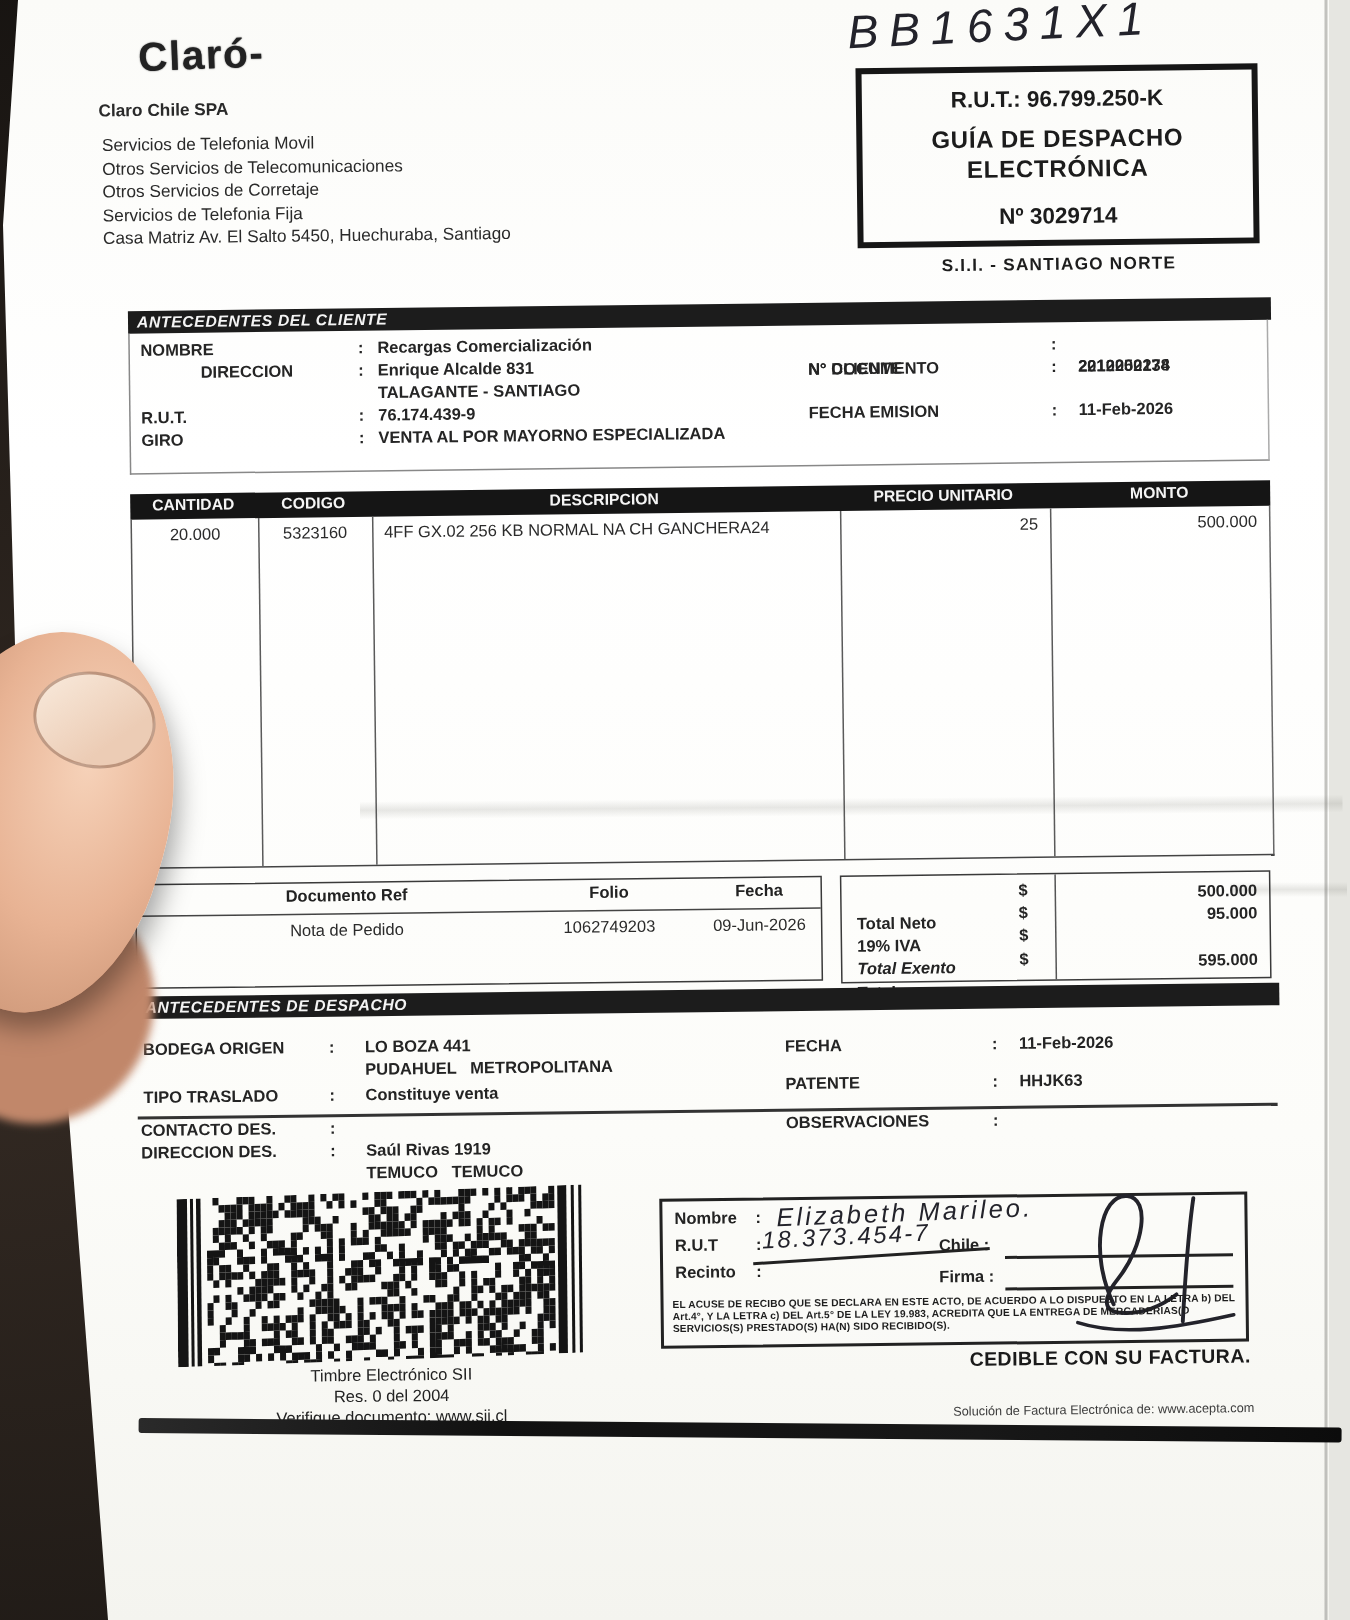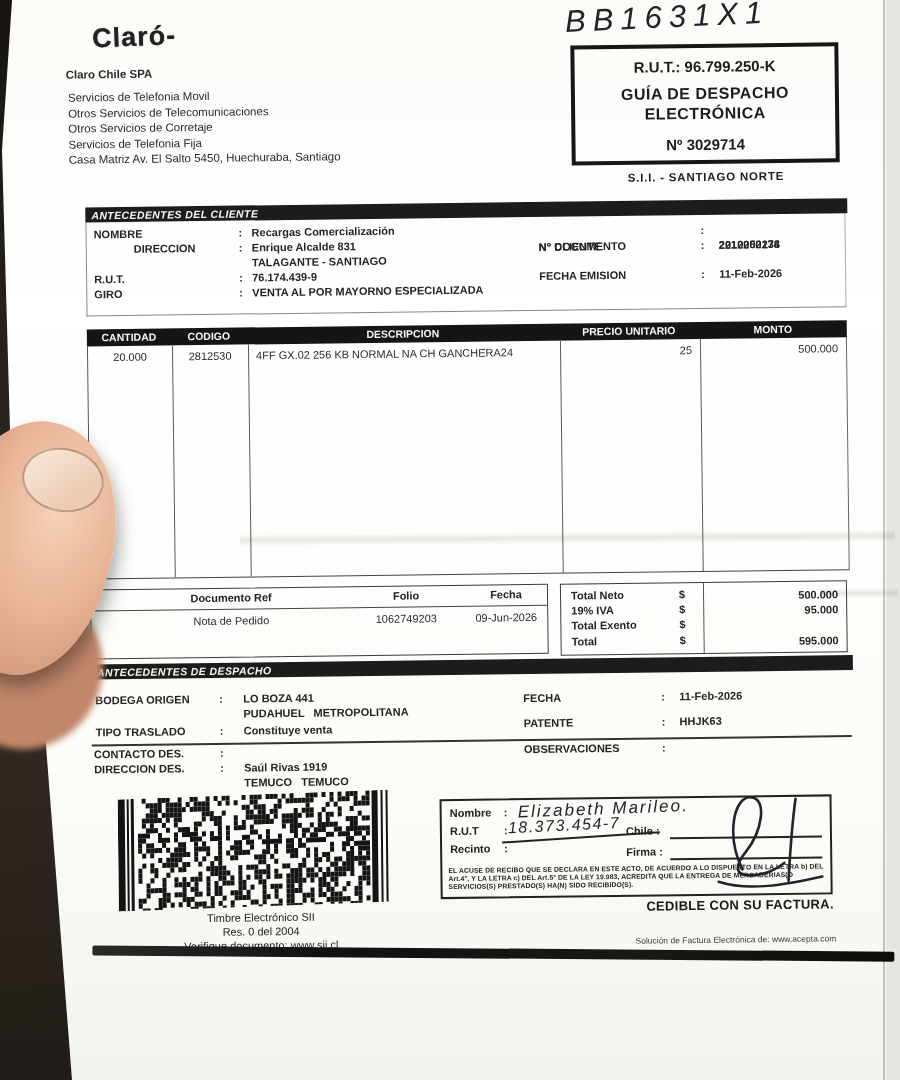--- a/index.html
+++ b/index.html
@@ -51,21 +51,21 @@
   .vline { position:absolute; top:0; width:1px; height:100%; background:#5a5a5a; }
   .cell { position:absolute; top:5px; font-size:11px; color:#2b2b2b; }
 
   
   .ref-box { left:88px; top:585px; width:458px; height:70px; border:1.5px solid #3a3a3a; }
   .ref-h { position:absolute; top:3px; font-size:11px; font-weight:bold; text-align:center; color:#222; }
   .ref-u { position:absolute; left:0; top:20px; width:100%; height:1px; background:#444; }
   .ref-v { position:absolute; top:26px; font-size:11px; text-align:center; color:#2b2b2b; }
   .tot-box { left:558px; top:585px; width:287px; height:72px; border:1.5px solid #3a3a3a; }
   .tot-div { position:absolute; left:142px; top:0; width:1px; height:100%; background:#555; }
-  .tot-lbl { position:absolute; left:10px; font-size:11px; font-weight:bold; color:#242424; }
+  .tot-lbl { position:absolute; left:10px; font-size:11px; font-weight:bold; color:#242424;margin-top:21px; }
   .tot-cur { position:absolute; left:118px; font-size:11px; font-weight:bold; color:#242424; }
   .tot-val { position:absolute; right:8px; font-size:11px; font-weight:bold; color:#242424; text-align:right; }
 
   
   .disp { left:88px; top:685px; width:760px; height:100px; }
   .d-lbl { position:absolute; font-size:11px; font-weight:bold; color:#242424; }
   .d-col { position:absolute; font-size:11px; font-weight:bold; }
   .d-val { position:absolute; font-size:11px; font-weight:bold; color:#242424; }
   .d-hr { position:absolute; left:0; top:55px; width:760px; height:1.5px; background:#333; }
 
@@ -164,21 +164,21 @@
       <span class="ih" style="left:160px; width:312px;">DESCRIPCION</span>
       <span class="ih" style="left:472px; width:140px;">PRECIO UNITARIO</span>
       <span class="ih" style="left:612px; width:148px;">MONTO</span>
     </div>
     <div class="abs items-body">
       <div class="vline" style="left:84px;"></div>
       <div class="vline" style="left:160px;"></div>
       <div class="vline" style="left:472px;"></div>
       <div class="vline" style="left:612px;"></div>
       <span class="cell" style="left:0; width:84px; text-align:center;">20.000</span>
-      <span class="cell" style="left:84px; width:76px; text-align:center;">2812530</span>
+      <span class="cell" style="left:84px; width:76px; text-align:center;">5323160</span>
       <span class="cell" style="left:168px;">4FF GX.02 256 KB NORMAL NA CH GANCHERA24</span>
       <span class="cell" style="left:472px; width:132px; text-align:right;">25</span>
       <span class="cell" style="left:612px; width:138px; text-align:right;">500.000</span>
     </div>
 
     <div class="abs ref-box">
       <span class="ref-h" style="left:20px; width:240px;">Documento Ref</span>
       <span class="ref-h" style="left:260px; width:110px;">Folio</span>
       <span class="ref-h" style="left:375px; width:80px;">Fecha</span>
       <div class="ref-u"></div>
@@ -188,21 +188,21 @@
     </div>
 
     <div class="abs tot-box">
       <div class="tot-div"></div>
       <span class="tot-lbl" style="top:5px;">Total Neto</span>
       <span class="tot-cur" style="top:5px;">$</span>
       <span class="tot-val" style="top:7px;">500.000</span>
       <span class="tot-lbl" style="top:20px;">19% IVA</span>
       <span class="tot-cur" style="top:20px;">$</span>
       <span class="tot-val" style="top:22px;">95.000</span>
-      <span class="tot-lbl" style="top:35px;">Total Exento</span>
+      <span class="tot-lbl" style="top:35px;font-style:italic;">Total Exento</span>
       <span class="tot-cur" style="top:35px;">$</span>
       <span class="tot-lbl" style="top:51px;">Total</span>
       <span class="tot-cur" style="top:51px;">$</span>
       <span class="tot-val" style="top:53px;">595.000</span>
     </div>
 
     <div class="bar" style="left:88px; top:660px; width:762px; height:15px;">
       <span>ANTECEDENTES DE DESPACHO</span>
     </div>
     <div class="abs disp">

